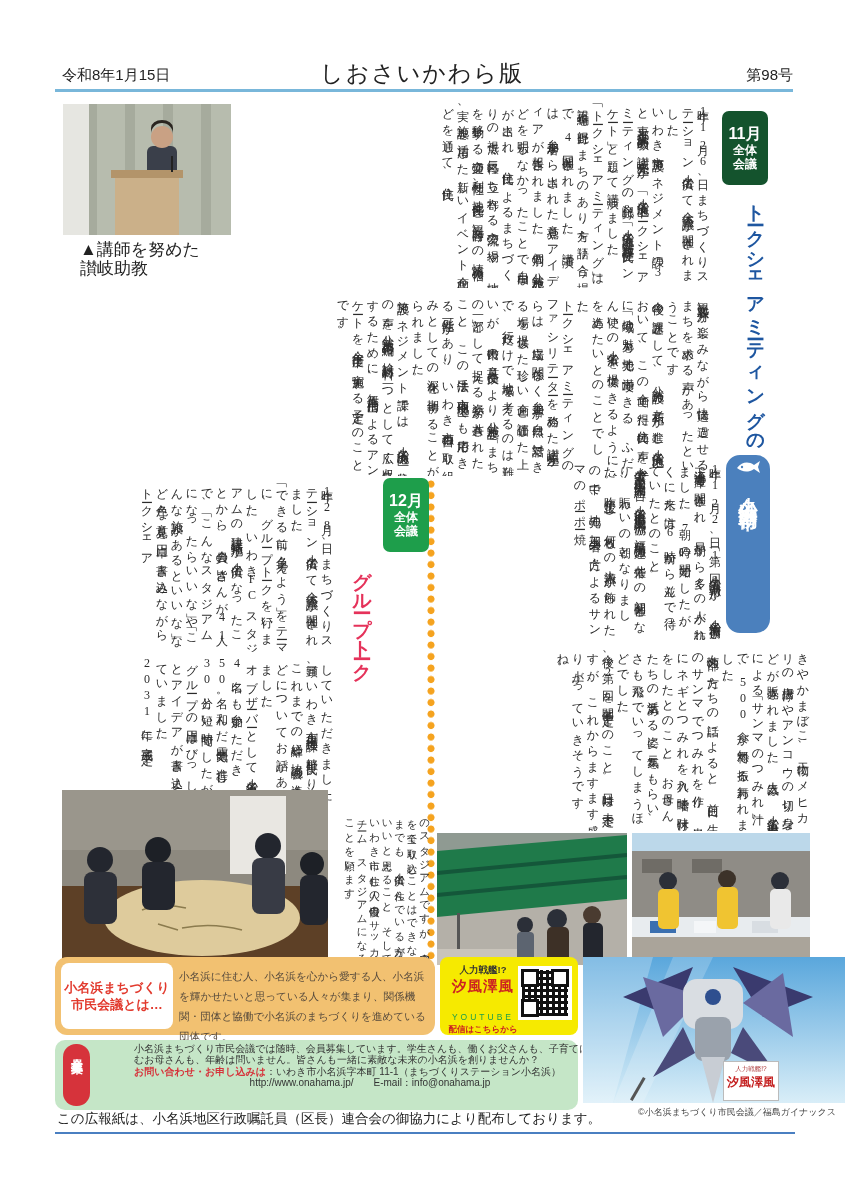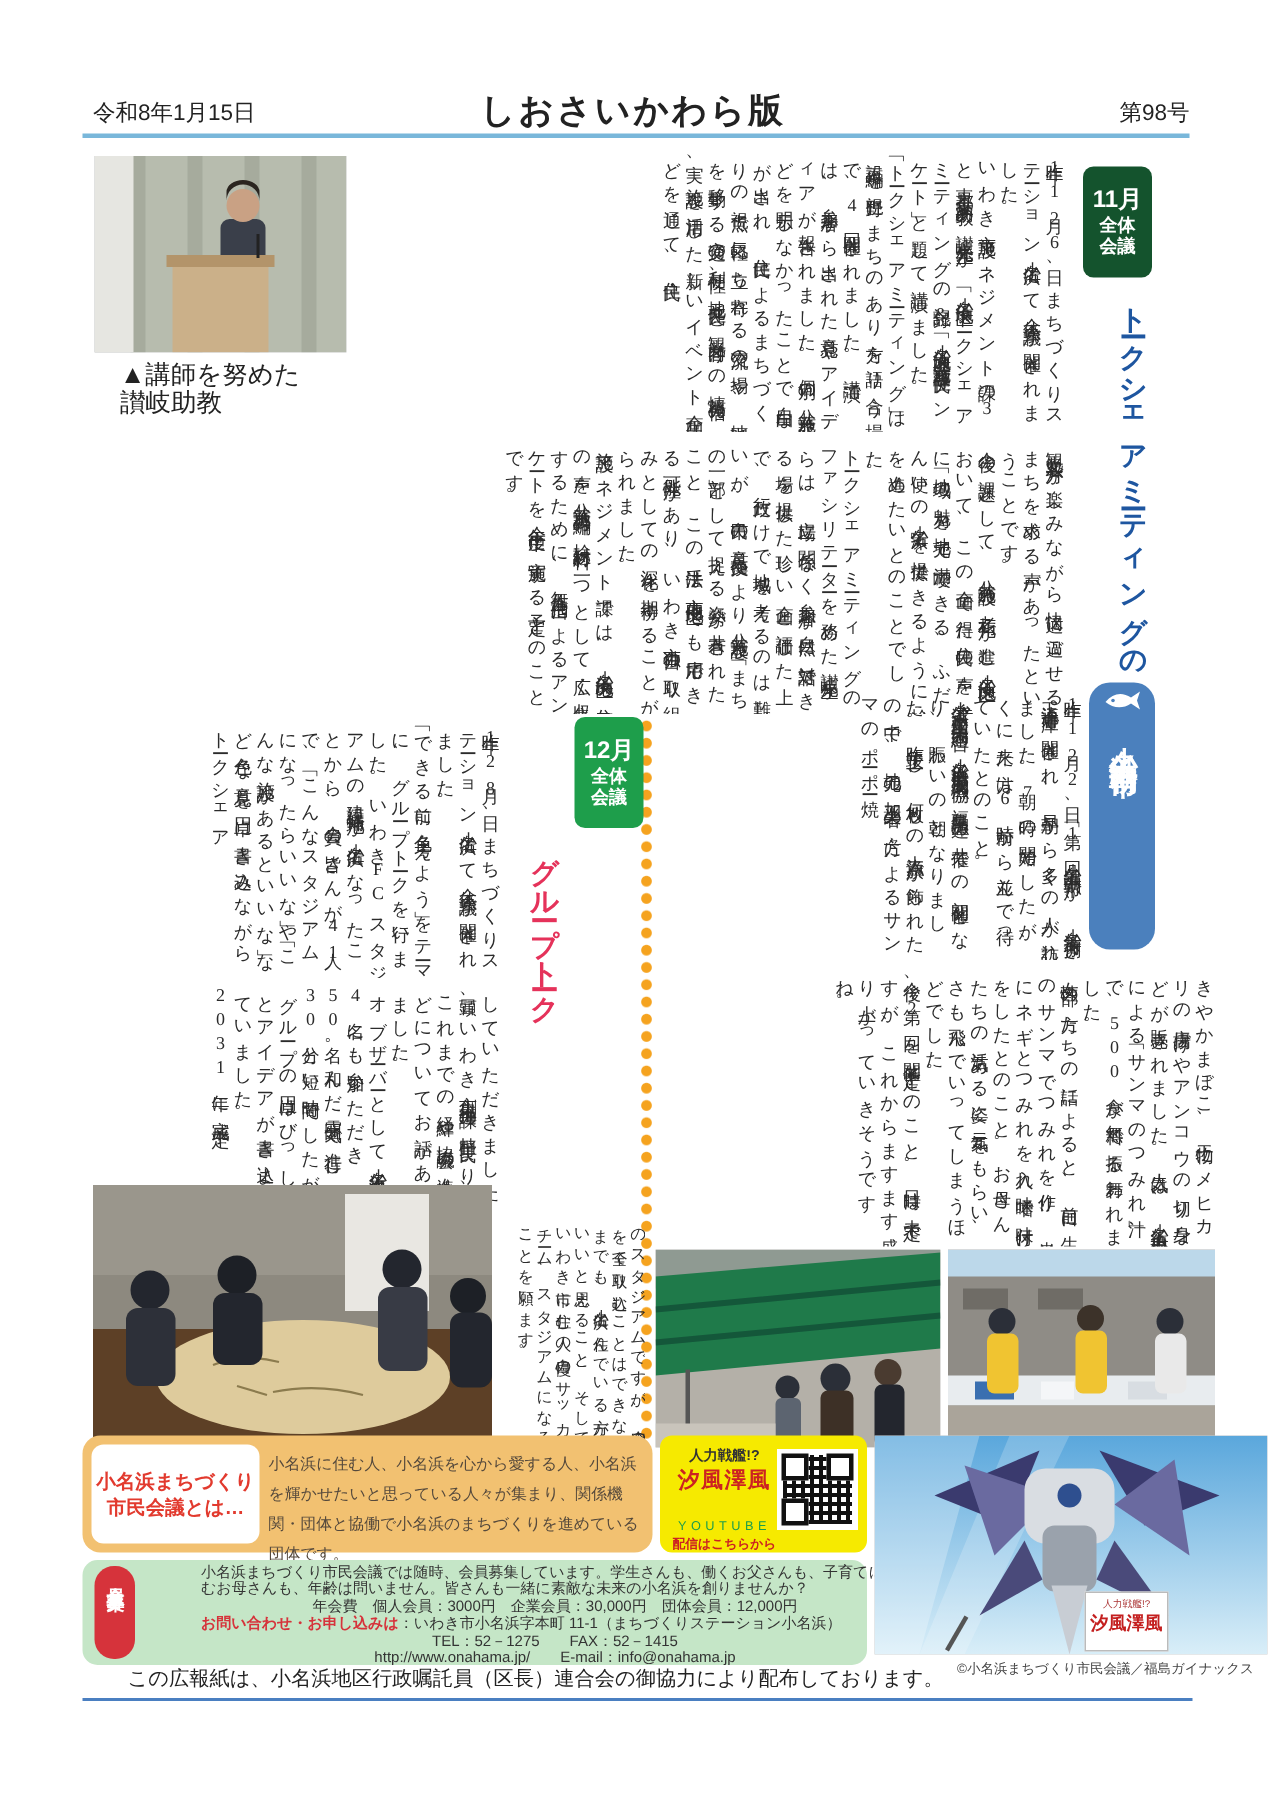--- a/index.html
+++ b/index.html
@@ -31,21 +31,21 @@
   .qr .eye{position:absolute;width:12px;height:12px;border:3px solid #111;background:#fff;}
   .greenline{font-size:10px;line-height:11.4px;color:#333;}
   .center{text-align:center;}
 </style>
 </head>
 <body>
 
 <div id="sheet">
 
   <div class="abs" style="left:62px;top:66px;font-size:15px;color:#222;">令和8年1月15日</div>
-  <div class="abs" style="left:0;right:4px;top:58px;text-align:center;font-size:23px;letter-spacing:2px;color:#222;font-weight:bold;">しおさいかわら版</div>
+  <div class="abs" style="left:0;right:4px;top:58px;text-align:center;font-size:23px;letter-spacing:2px;color:#222;">しおさいかわら版</div>
   <div class="abs" style="right:55px;top:66px;font-size:15px;color:#222;">第98号</div>
   <div class="abs rule" style="left:55px;top:89px;width:738px;height:3px;"></div>
 
   <div class="abs badge" style="left:722px;top:111px;width:46px;height:74px;background:#14532d;">
     <div class="m">11月</div>
     <div class="l">全体
 会議</div>
   </div>
 
   <div class="abs vhead" style="left:730px;top:192px;width:82px;height:296px;
@@ -196,23 +196,21 @@
       <div class="eye" style="left:3px;bottom:3px;"></div>
     </div>
   </div>
 
   <div class="abs" style="left:55px;top:1040px;width:523px;height:70px;background:#c5e6c7;border-radius:10px;">
     <div class="abs" style="left:8px;top:4px;width:27px;height:62px;background:#d6333b;border-radius:13px;">
       <div class="vhead" style="margin:4px auto 0;height:56px;font-size:12px;letter-spacing:1.5px;color:#fff;line-height:27px;">会員募集</div>
     </div>
     <div class="abs" style="left:44px;top:3px;width:472px;margin-left:35px;">
       <div class="greenline">小名浜まちづくり市民会議では随時、会員募集しています。学生さんも、働くお父さんも、子育てに励むお母さんも、年齢は問いません。皆さんも一緒に素敵な未来の小名浜を創りませんか？</div>
-      <div class="greenline center">年会費　個人会員：3000円　企業会員：30,000円　団体会員：12,000円</div>
       <div class="greenline"><span style="color:#d6333b;font-weight:bold;">お問い合わせ・お申し込みは</span><span>：いわき市小名浜字本町 11-1（まちづくりステーション小名浜）</span></div>
-      <div class="greenline center">TEL：52－1275　　FAX：52－1415</div>
       <div class="greenline center">http://www.onahama.jp/　　E-mail：info@onahama.jp</div>
     </div>
   </div>
 
   <div class="abs photo" style="left:583px;top:957px;width:262px;height:146px;">
     <svg width="262" height="146" viewBox="0 0 262 146">
       <defs>
         <linearGradient id="sky" x1="0" y1="0" x2="0" y2="1">
           <stop offset="0" stop-color="#5aa7dc"></stop>
             <stop offset="1" stop-color="#d9eef8"></stop>
@@ -233,16 +231,16 @@
       <circle cx="130" cy="40" r="8" fill="#2e4f8f"></circle>
       <rect x="60" y="120" width="3" height="26" transform="rotate(30 60 120)" fill="#555"></rect>
     </svg>
     <div class="abs" style="left:140px;top:104px;width:54px;height:38px;background:#fff;border:1px solid #bbb;text-align:center;">
       <div style="font-size:6.5px;color:#a33;margin-top:3px;">人力戦艦!?</div>
       <div style="font-family:'Liberation Serif',serif;font-size:12px;font-weight:bold;color:#c41f1f;">汐風澤風</div>
     </div>
   </div>
   <div class="abs" style="left:638px;top:1106px;font-size:9px;color:#444;">©小名浜まちづくり市民会議／福島ガイナックス</div>
 
-  <div class="abs" style="left:57px;top:1110px;font-size:13.5px;color:#222;margin-left:28px;">この広報紙は、小名浜地区行政嘱託員（区長）連合会の御協力により配布しております。</div>
+  <div class="abs" style="left:57px;top:1110px;font-size:13.5px;color:#222;">この広報紙は、小名浜地区行政嘱託員（区長）連合会の御協力により配布しております。</div>
   <div class="abs" style="left:55px;top:1132px;width:740px;height:2px;background:#4a7fc1;"></div>
 
 </div>
 
 </body></html>

